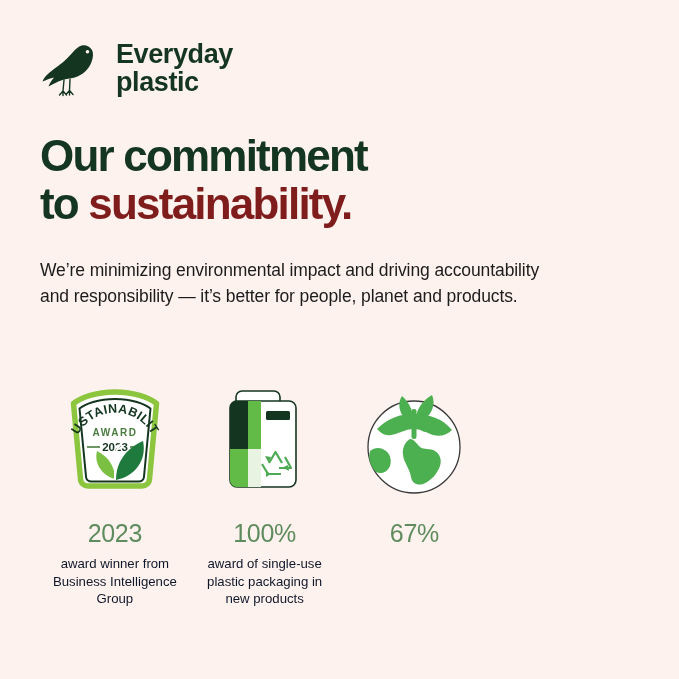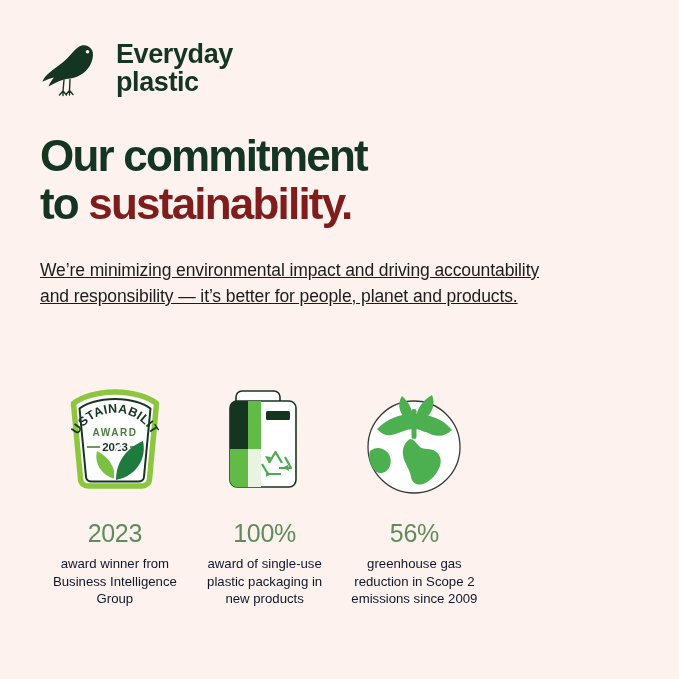--- a/index.html
+++ b/index.html
@@ -59,21 +59,20 @@
   .headline .accent { color: #7f1d1d; }
 
   
   .intro {
     margin-top: 26px;
     font-size: 17.5px;
     line-height: 1.5;
     color: #1c1c1c;
     max-width: 510px;
     letter-spacing: -0.1px;
-    text-decoration: underline;
   }
 
   
   .stats {
     position: absolute;
     left: 40px;
     right: 40px;
     top: 368px;
     display: grid;
     grid-template-columns: repeat(4, 1fr);
@@ -197,19 +196,18 @@
           <path d="M65 55 C65 43 71 32 82 26 C87 38 79 51 65 55 Z" fill="#4caf50"></path>
           <rect x="61.5" y="40" width="5" height="30" rx="2.2" fill="#4caf50"></rect>
           <path d="M27 60 C38 49 50 45 64 45 C80 45 93 50 102 61
                    C97 66 90 68 83 66 C77 64 72 60 64 60 C55 60 48 65 41 66 C35 67 31 64 27 60 Z" fill="#4caf50"></path>
           <path d="M20 82 C25 78 31 78 36 82 C40 85 42 91 40 97 C37 104 30 106 25 102 C20 97 18 88 20 82 Z" fill="#4caf50"></path>
           <path d="M60 70 C55 73 52 79 53 86 C54 94 60 100 61 108 C62 114 67 117 73 115
                    C81 112 87 105 90 97 C92 91 90 85 85 82 C80 79 74 81 70 78 C67 75 64 70 60 70 Z" fill="#4caf50"></path>
           <path d="M71 52 C76 51 82 52 84 56 C85 60 81 63 76 63 C71 63 68 59 69 55 Z" fill="#4caf50"></path>
         </svg>
       </div>
-      <div class="stat-value">56%</div>
-      <div class="stat-caption">greenhouse gas reduction in Scope 2 emissions since 2009</div>
+      <div class="stat-value">67%</div>
     </div>
 
 
   </div>
 </div>
 
 </body></html>

